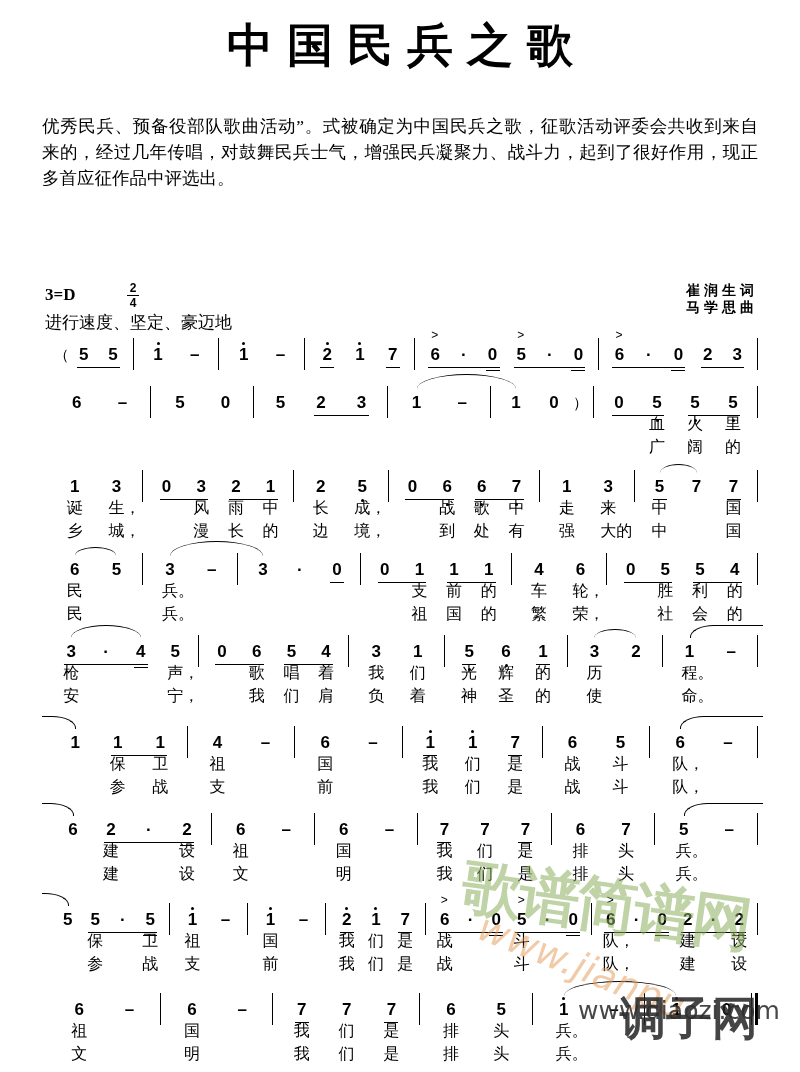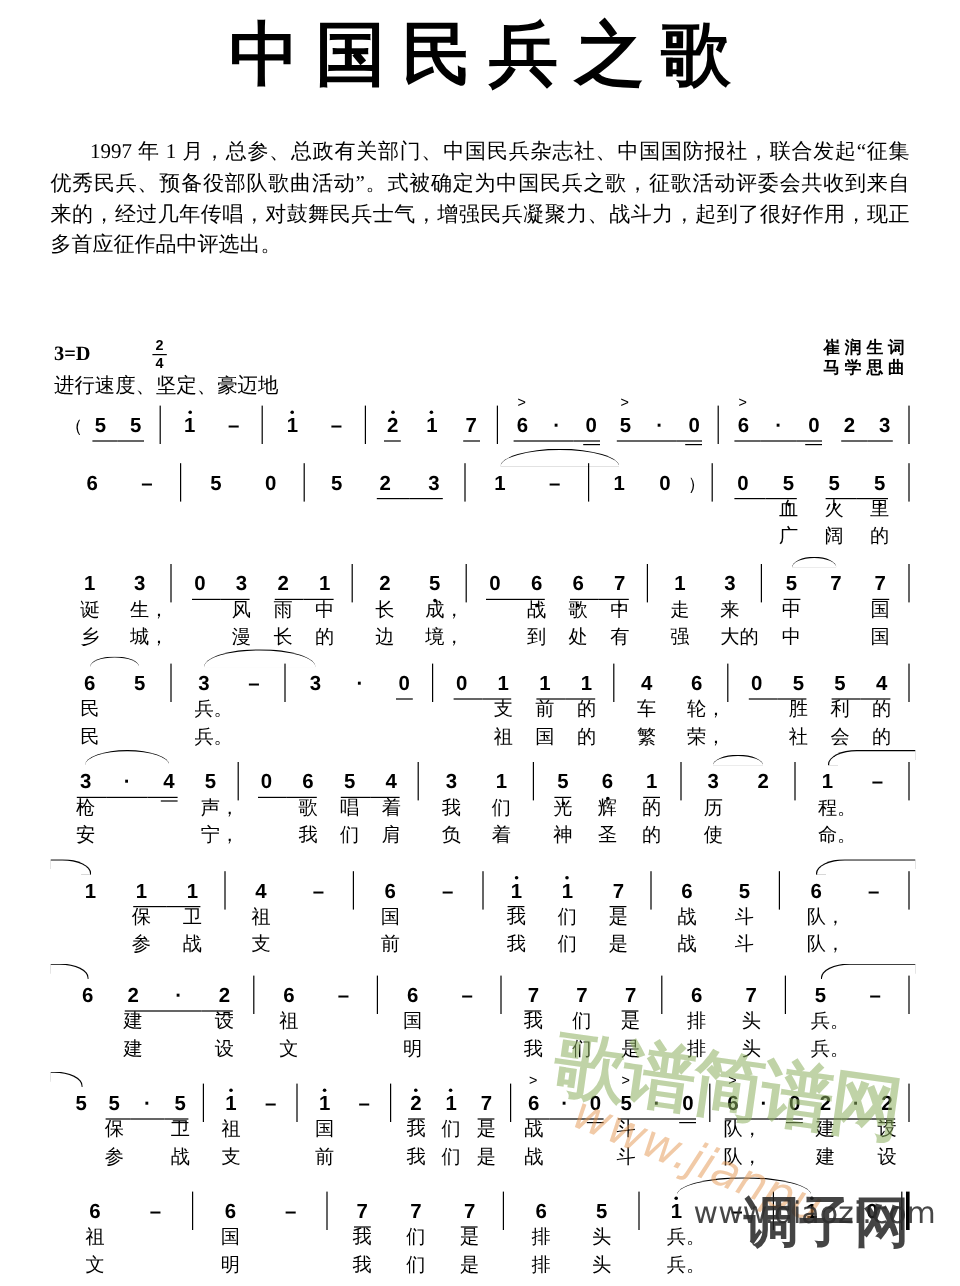--- a/index.html
+++ b/index.html
@@ -1,17 +1,17 @@
 <!DOCTYPE html>
 <html><head>
 <meta charset="utf-8">
 <style>
   html, body { margin:0; padding:0; }
   body { width:800px; height:1072px; background:#ffffff; position:relative; overflow:hidden; color:#000; font-family:"DejaVu Serif", serif; }
-  .title { position:absolute; left:0; top:14px; width:800px; text-align:center; font-family:"DejaVu Sans", sans-serif; font-weight:900; font-size:58px; line-height:62px; letter-spacing:14px; text-indent:14px; }
+  .title { position:absolute; left:0; top:14px; width:800px; text-align:center; font-family:"DejaVu Sans", sans-serif; font-weight:900; font-size:46px; line-height:62px; letter-spacing:14px; text-indent:14px; }
   .intro { position:absolute; left:42px; top:114px; width:716px; font-family:"Liberation Serif", serif; font-size:17.5px; line-height:25.8px; }
   .intro .line { text-align:justify; text-align-last:justify; white-space:nowrap; overflow:visible; }
   .intro .line.first { padding-left:33px; }
   .intro .line.last { text-align-last:left; }
   .key { position:absolute; left:45px; top:285px; font-family:"Liberation Serif", serif; font-weight:bold; font-size:17px; line-height:20px; }
   .meter { position:absolute; left:127px; top:282px; width:12px; font-family:"Liberation Sans", sans-serif; font-weight:bold; font-size:12px; line-height:12px; text-align:center; }
   .meter .num { display:block; border-bottom:1.5px solid #000; padding-bottom:1px; }
   .meter .den { display:block; padding-top:1px; }
   .credits { position:absolute; right:42px; top:282px; text-align:right; font-size:14px; font-weight:bold; line-height:17px; letter-spacing:4px; }
   .tempo { position:absolute; left:45px; top:312px; font-size:17px; line-height:20px; }
@@ -47,21 +47,20 @@
   .wm-orange { left:488px; top:905px; font-family:"DejaVu Sans", sans-serif; font-style:italic; font-size:38px; color:rgba(228,150,80,0.5); transform:rotate(22deg); transform-origin:left top; }
   .wm-diaozi { left:620px; top:998px; font-family:"DejaVu Sans", sans-serif; font-weight:bold; font-size:46px; line-height:40px; color:rgba(35,35,35,0.85); }
   .wm-url { left:578px; top:997px; font-family:"DejaVu Sans", sans-serif; font-size:25px; line-height:28px; color:rgba(45,45,45,0.88); }
 </style>
 </head>
 <body>
 
 <div class="title">中国民兵之歌</div>
 
 <div class="intro">
-  <div class="line first">1997 年 1 月，总参、总政有关部门、中国民兵杂志社、中国国防报社，联合发起“征集</div>
   <div class="line">优秀民兵、预备役部队歌曲活动”。式被确定为中国民兵之歌，征歌活动评委会共收到来自</div>
   <div class="line">来的，经过几年传唱，对鼓舞民兵士气，增强民兵凝聚力、战斗力，起到了很好作用，现正</div>
   <div class="line last">多首应征作品中评选出。</div>
 </div>
 
 <div class="key">3=D</div>
 <div class="meter">
   <span class="num">2</span>
   <span class="den">4</span>
 </div>

